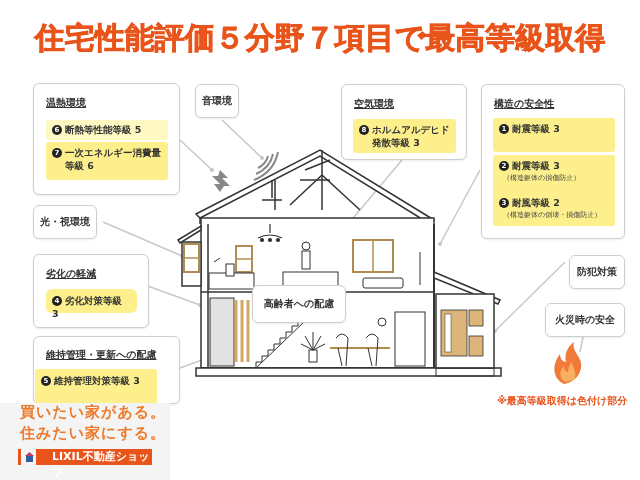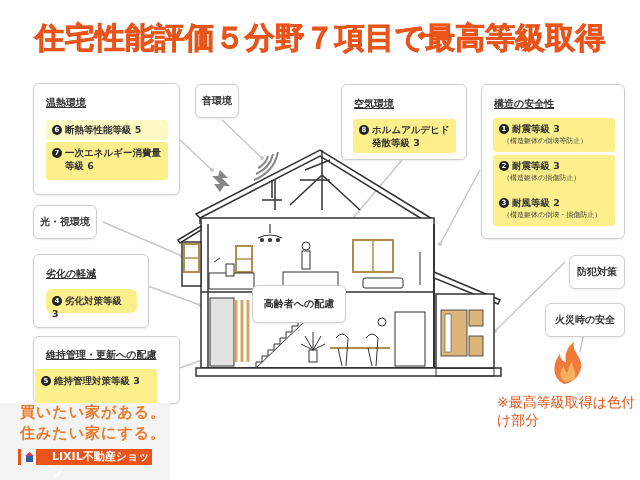--- a/index.html
+++ b/index.html
@@ -24,21 +24,21 @@
   .item.gray { background: #fef9c3; }
   .item.yellow { background: #fdf08c; }
   .num {
     display: inline-block; width: 10px; height: 10px; border-radius: 50%;
     background: #222; color: #fff; font-size: 7px; text-align: center; line-height: 10px;
     margin-right: 3px; vertical-align: 1px;
   }
   .sub { font-size: 7px; font-weight: normal; color: #444; display: block; padding-left: 4px; }
   .simple { display: flex; align-items: center; justify-content: center; font-size: 10px; font-weight: bold; color: #333; }
 
-  .note { position: absolute; left: 497px; top: 394px; font-size: 14px; color: #e8541a; font-weight: normal; }
+  .note { position: absolute; left: 497px; top: 394px; font-size: 10px; color: #e8541a; font-weight: bold; }
 
   .brand { position: absolute; left: 0; top: 403px; width: 170px; height: 77px; background: #f4f4f4; }
   .slogan { position: absolute; left: 20px; font-size: 15px; font-weight: bold; color: #ee7a2b; letter-spacing: 1px; }
   .logo-bar { position: absolute; left: 18px; top: 28px; width: 134px; height: 16px; }
   .logo-mark { position: absolute; left: 0; top: 0; width: 3px; height: 16px; background: #e8541a; }
   .logo-house { position: absolute; left: 7px; top: 3px; width: 9px; height: 10px; }
   .logo-text { position: absolute; left: 18px; top: 0; height: 16px; width: 116px; background: #e8541a; color: #fff; font-size: 11px; font-weight: bold; line-height: 16px; padding-left: 16px; }
 
   svg.art { position: absolute; left: 0; top: 0; }
 </style>
@@ -207,21 +207,20 @@
   <div class="item yellow" style="position:absolute;left:11px;top:34px;width:103px;height:34px;">
     <span class="num">8</span><span>ホルムアルデヒド</span><br>
     <span style="padding-left:13px;">発散等級 3</span>
   </div>
 </div>
 
 <div class="card" style="left:481px;top:84px;width:144px;height:155px;">
   <div class="card-title" style="position:absolute;left:12px;top:12px;">構造の安全性</div>
   <div class="item yellow" style="position:absolute;left:11px;top:33px;width:122px;height:34px;">
     <span class="num">1</span><span>耐震等級 3</span>
-    <span class="sub">（構造躯体の倒壊等防止）</span>
   </div>
   <div class="item yellow" style="position:absolute;left:11px;top:70px;width:122px;height:46px;">
     <span class="num">2</span><span>耐震等級 3</span>
     <span class="sub">（構造躯体の損傷防止）</span>
   </div>
   <div class="item yellow" style="position:absolute;left:11px;top:107px;width:122px;height:34px;">
     <span class="num">3</span><span>耐風等級 2</span>
     <span class="sub">（構造躯体の倒壊・損傷防止）</span>
   </div>
 </div>

